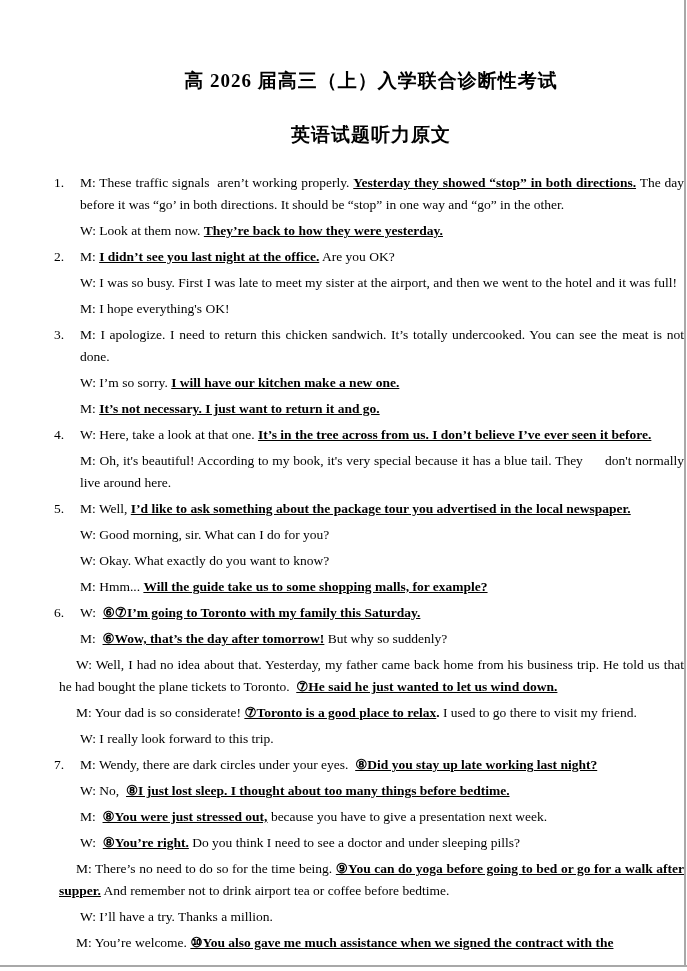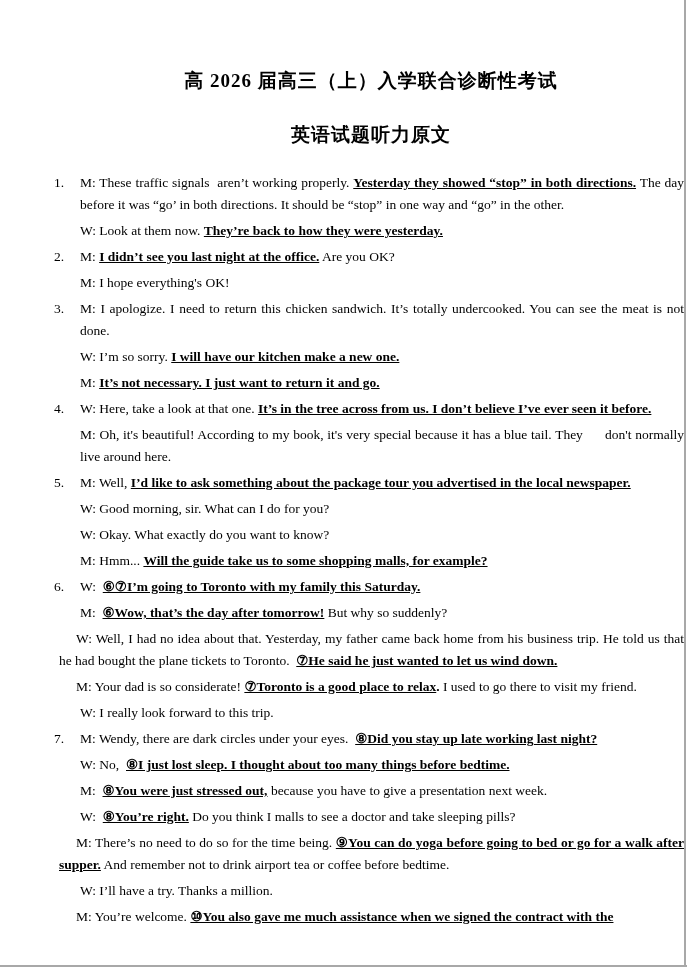--- a/index.html
+++ b/index.html
@@ -52,20 +52,21 @@
     <h2 class="subtitle">英语试题听力原文</h2>
     <div class="items">
         <div class="item">
           <span class="num">1.</span>
           <p class="para"><span class="run-n">M: These traffic signals &nbsp;aren’t working properly. </span><span class="run-bu">Yesterday they showed “stop” in both directions.</span><span class="run-n"> The day before it was “go’ in both directions. It should be “stop” in one way and “go” in the other.</span></p>
           <p class="para"><span class="run-n">W: Look at them now. </span><span class="run-bu">They’re back to how they were yesterday.</span></p>
         </div>
         <div class="item">
           <span class="num">2.</span>
           <p class="para"><span class="run-n">M: </span><span class="run-bu">I didn’t see you last night at the office.</span><span class="run-n"> Are you OK?</span></p>
+          <p class="para"><span class="run-n"> W: I was so busy. First I was late to meet my sister at the airport, and then we went to the hotel and it was full!</span></p>
           <p class="para"><span class="run-n">M: I hope everything's OK!</span></p>
         </div>
         <div class="item">
           <span class="num">3.</span>
           <p class="para"><span class="run-n">M: I apologize. I need to return this chicken sandwich. It’s totally undercooked. You can see the meat is not done.</span></p>
           <p class="para"><span class="run-n">W: I’m so sorry. </span><span class="run-bu">I will have our kitchen make a new one.</span></p>
           <p class="para"><span class="run-n">M: </span><span class="run-bu">It’s not necessary. I just want to return it and go.</span></p>
         </div>
         <div class="item">
           <span class="num">4.</span>
@@ -85,21 +86,21 @@
           <p class="para"><span class="run-n">M: &nbsp;</span><span class="run-bu">⑥Wow, that’s the day after tomorrow!</span><span class="run-n"> But why so suddenly?</span></p>
           <p class="para flush"><span class="run-n"> W: Well, I had no idea about that. Yesterday, my father came back home from his business trip. He told us that he had bought the plane tickets to Toronto. &nbsp;</span><span class="run-bu">⑦He said he just wanted to let us wind down.</span></p>
           <p class="para flush"><span class="run-n"> M: Your dad is so considerate! </span><span class="run-bu">⑦Toronto is a good place to relax</span><span class="run-b">.</span><span class="run-n"> I used to go there to visit my friend.</span></p>
           <p class="para"><span class="run-n">W: I really look forward to this trip.</span></p>
         </div>
         <div class="item">
           <span class="num">7.</span>
           <p class="para"><span class="run-n">M: Wendy, there are dark circles under your eyes. &nbsp;</span><span class="run-bu">⑧Did you stay up late working last night?</span></p>
           <p class="para"><span class="run-n">W: No, &nbsp;</span><span class="run-bu">⑧I just lost sleep. I thought about too many things before bedtime.</span></p>
           <p class="para"><span class="run-n">M: &nbsp;</span><span class="run-bu">⑧You were just stressed out,</span><span class="run-n"> because you have to give a presentation next week.</span></p>
-          <p class="para"><span class="run-n">W: &nbsp;</span><span class="run-bu">⑧You’re right.</span><span class="run-n"> Do you think I malls to see a doctor and take sleeping pills?</span></p>
+          <p class="para"><span class="run-n">W: &nbsp;</span><span class="run-bu">⑧You’re right.</span><span class="run-n"> Do you think I need to see a doctor and under sleeping pills?</span></p>
           <p class="para flush"><span class="run-n"> M: There’s no need to do so for the time being. </span><span class="run-bu">⑨You can do yoga before going to bed or go for a walk after supper.</span><span class="run-n"> And remember not to drink airport tea or coffee before bedtime.</span></p>
           <p class="para"><span class="run-n">W: I’ll have a try. Thanks a million.</span></p>
           <p class="para flush"><span class="run-n"> M: You’re welcome. </span><span class="run-bu">⑩You also gave me much assistance when we signed the contract with the</span></p>
         </div>
       </div>
   </div>
   <div class="edge-right"></div>
   <div class="edge-bottom"></div>
 </div>
 

